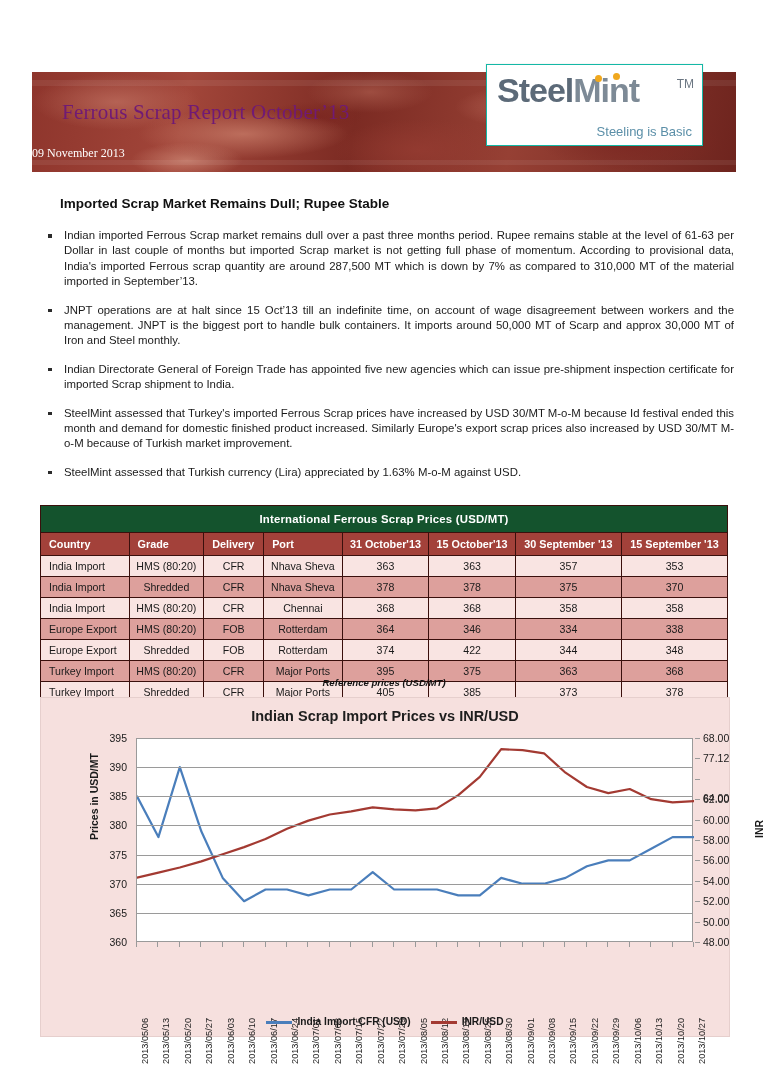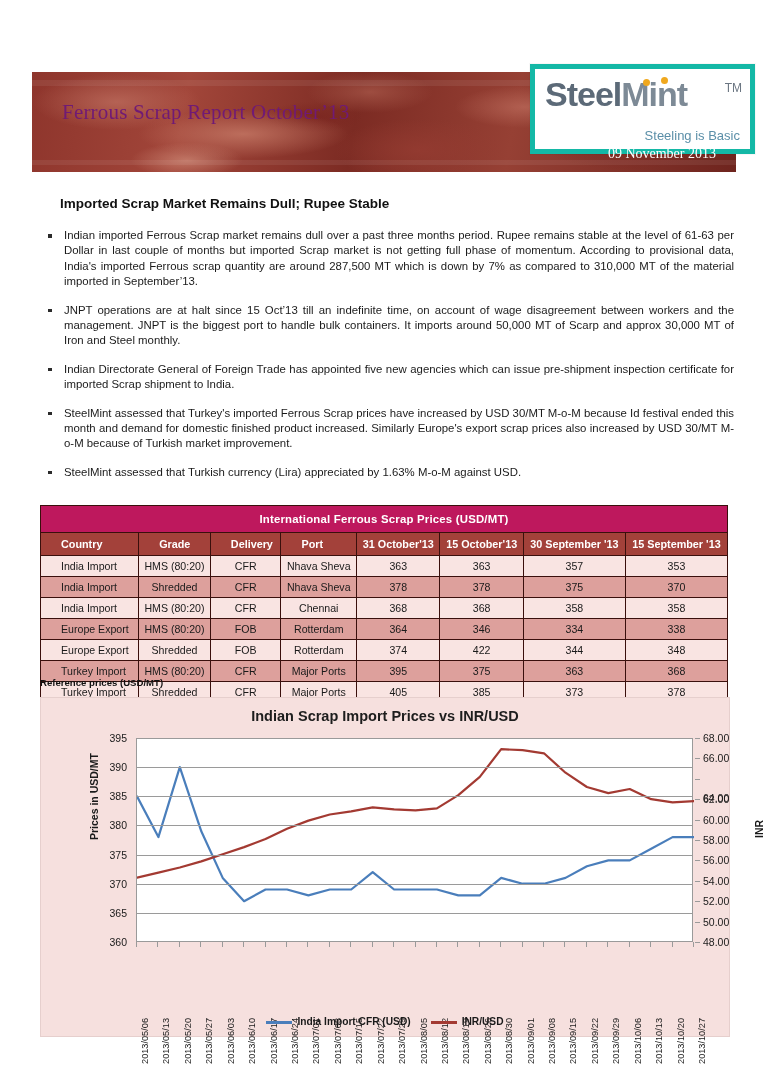--- a/index.html
+++ b/index.html
@@ -17,55 +17,55 @@
        radial-gradient(ellipse 100px 30px at 70% 35%, rgba(196,116,100,.6), rgba(196,116,100,0) 70%),
        radial-gradient(ellipse 130px 40px at 85% 70%, rgba(124,40,34,.85), rgba(124,40,34,0) 70%),
        radial-gradient(ellipse 80px 25px at 22% 88%, rgba(214,150,130,.6), rgba(214,150,130,0) 70%),
        radial-gradient(ellipse 70px 22px at 40% 45%, rgba(120,35,30,.7), rgba(120,35,30,0) 70%),
        linear-gradient(100deg,#8e352c 0%,#a2463a 22%,#7c2b23 46%,#964034 68%,#6e241e 100%);}
   .banner .streak{position:absolute;background:rgba(255,255,255,.07);}
   .banner-title{position:absolute;left:62px;top:100px;font-family:"Liberation Serif",serif;
      font-size:21px;color:#701a75;letter-spacing:.2px;z-index:5;white-space:nowrap;}
 
   .logo-box{position:absolute;left:486px;top:64px;width:215px;height:80px;background:#ffffff;
-     border:5px solid #14b8a6;z-index:6;box-shadow:0 0 0 1px rgba(0,0,0,.03);margin-left:44px;}
+     border:1px solid #14b8a6;z-index:6;box-shadow:0 0 0 1px rgba(0,0,0,.03);}
   .logo-main{position:absolute;left:10px;top:8px;font-size:34px;font-weight:bold;
      font-family:"Liberation Sans",sans-serif;letter-spacing:-1px;color:#5c6a78;line-height:1;}
   .logo-mint{color:#7d8a96;}
   .logo-tm{position:absolute;right:8px;top:12px;font-size:12px;color:#6b7682;}
   .logo-dot{position:absolute;width:7px;height:7px;border-radius:50%;background:#f0a81e;}
   .logo-tag{position:absolute;right:10px;bottom:6px;font-size:13px;color:#5b8fa8;
      font-family:"Liberation Sans",sans-serif;}
 
-  .banner-date{position:absolute;left:32px;top:146px;width:704px;text-align:right;
+  .banner-date{position:absolute;left:32px;top:146px;width:704px;
      padding-right:20px;box-sizing:border-box;font-family:"Liberation Serif",serif;
-     font-size:14px;color:#ffffff;z-index:7;}
+     font-size:12px;color:#ffffff;z-index:7;}
 
   
   .sec-title{position:absolute;left:60px;top:196px;font-size:13.5px;font-weight:bold;
      font-family:"Liberation Sans",sans-serif;color:#111;}
 
   .bullets{position:absolute;left:44px;top:228px;width:690px;}
   .bullet{position:relative;padding-left:20px;margin-bottom:13px;font-size:11.4px;
      line-height:15.4px;text-align:justify;color:#1a1a1a;}
   .bullet .dot{position:absolute;left:4px;top:6px;width:3.5px;height:3.5px;background:#2b2b2b;}
 
   
   .tbl-wrap{position:absolute;left:40px;top:505px;width:688px;}
   table{border-collapse:collapse;width:100%;font-size:10.6px;
         font-family:"Liberation Sans",sans-serif;}
   table td,table th{border:1px solid #3a0f0c;padding:2px 3px;text-align:center;height:16px;}
-  .tbl-title{background:#be185d;color:#fff;font-weight:bold;font-size:11.4px;height:22px;
+  .tbl-title{background:#14532d;color:#fff;font-weight:bold;font-size:11.4px;height:22px;
      letter-spacing:.2px;}
   .tbl-head td{background:#a3413a;color:#ffffff;font-weight:bold;font-size:10.8px;height:18px;}
   .row-light td{background:#f9e4e2;}
   .row-dark td{background:#dda09c;}
-  td.lcell{text-align:left;padding-left:20px;}
-  .ref-note{position:absolute;left:40px;top:677px;width:688px;text-align:left;
-     font-size:9.6px;font-weight:bold;font-family:"Liberation Sans",sans-serif;color:#111;}
+  td.lcell{text-align:left;padding-left:8px;}
+  .ref-note{position:absolute;left:40px;top:677px;width:688px;text-align:center;
+     font-size:9.6px;font-weight:bold;font-family:"Liberation Sans",sans-serif;color:#111;font-style:italic;}
 
   
   .chart-card{position:absolute;left:40px;top:697px;width:688px;height:338px;
      background:#f6e0de;border:1px solid #e6cfcd;}
   .chart-title{position:absolute;left:0;top:10px;width:100%;text-align:center;
      font-size:14.5px;font-weight:bold;color:#1d1d1d;}
   .plot{position:absolute;left:95px;top:40px;width:557px;height:204px;background:#ffffff;
      border-left:1px solid #9a9a9a;border-right:1px solid #9a9a9a;box-sizing:border-box;}
   .gl{position:absolute;left:0;width:100%;height:1px;background:#9a9a9a;}
   .ylab{position:absolute;right:0;font-size:10.5px;color:#1a1a1a;text-align:right;
@@ -250,21 +250,21 @@
       <div class="ylab-r" style="left: 662px; top: 162.4px;">56.00</div>
       <div style="position: absolute; left: 654px; top: 162.4px; width: 5px; height: 1px; background: rgb(154, 154, 154);"></div>
       <div class="ylab-r" style="left: 662px; top: 142px;">58.00</div>
       <div style="position: absolute; left: 654px; top: 142px; width: 5px; height: 1px; background: rgb(154, 154, 154);"></div>
       <div class="ylab-r" style="left: 662px; top: 121.6px;">60.00</div>
       <div style="position: absolute; left: 654px; top: 121.6px; width: 5px; height: 1px; background: rgb(154, 154, 154);"></div>
       <div class="ylab-r" style="left: 662px; top: 101.2px;">62.00</div>
       <div style="position: absolute; left: 654px; top: 101.2px; width: 5px; height: 1px; background: rgb(154, 154, 154);"></div>
       <div class="ylab-r" style="left: 662px; top: 80.8px; margin-top: 19px;">64.00</div>
       <div style="position: absolute; left: 654px; top: 80.8px; width: 5px; height: 1px; background: rgb(154, 154, 154);"></div>
-      <div class="ylab-r" style="left: 662px; top: 60.4px;">66.00</div>
+      <div class="ylab-r" style="left: 662px; top: 60.4px;">77.12</div>
       <div style="position: absolute; left: 654px; top: 60.4px; width: 5px; height: 1px; background: rgb(154, 154, 154);"></div>
       <div class="ylab-r" style="left: 662px; top: 40px;">68.00</div>
       <div style="position: absolute; left: 654px; top: 40px; width: 5px; height: 1px; background: rgb(154, 154, 154);"></div>
     </div>
   <div class="xticks" id="xticks">
       <div class="xtick" style="left: 0px;"></div>
       <div class="xtick" style="left: 21.4231px;"></div>
       <div class="xtick" style="left: 42.8462px;"></div>
       <div class="xtick" style="left: 64.2692px;"></div>
       <div class="xtick" style="left: 85.6923px;"></div>

